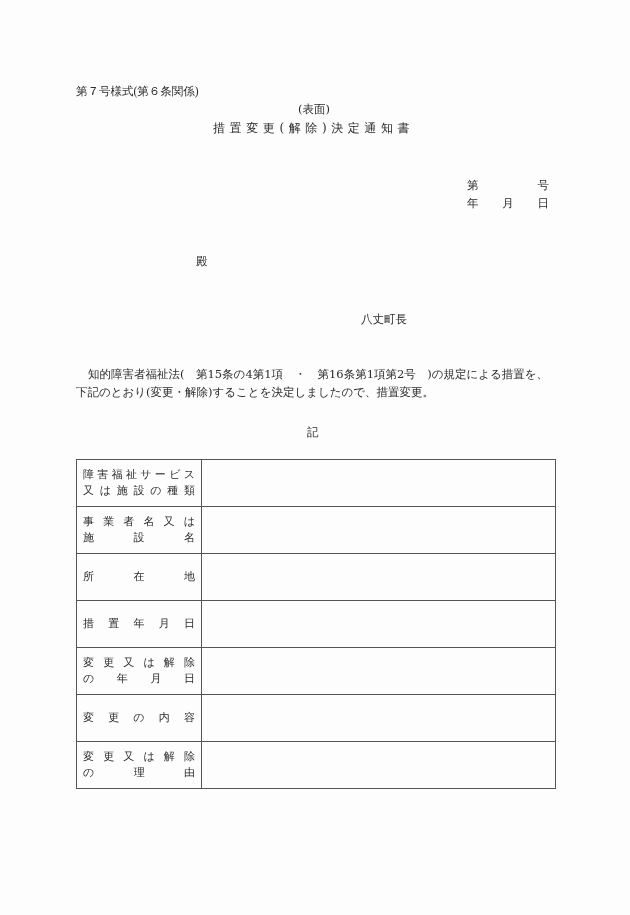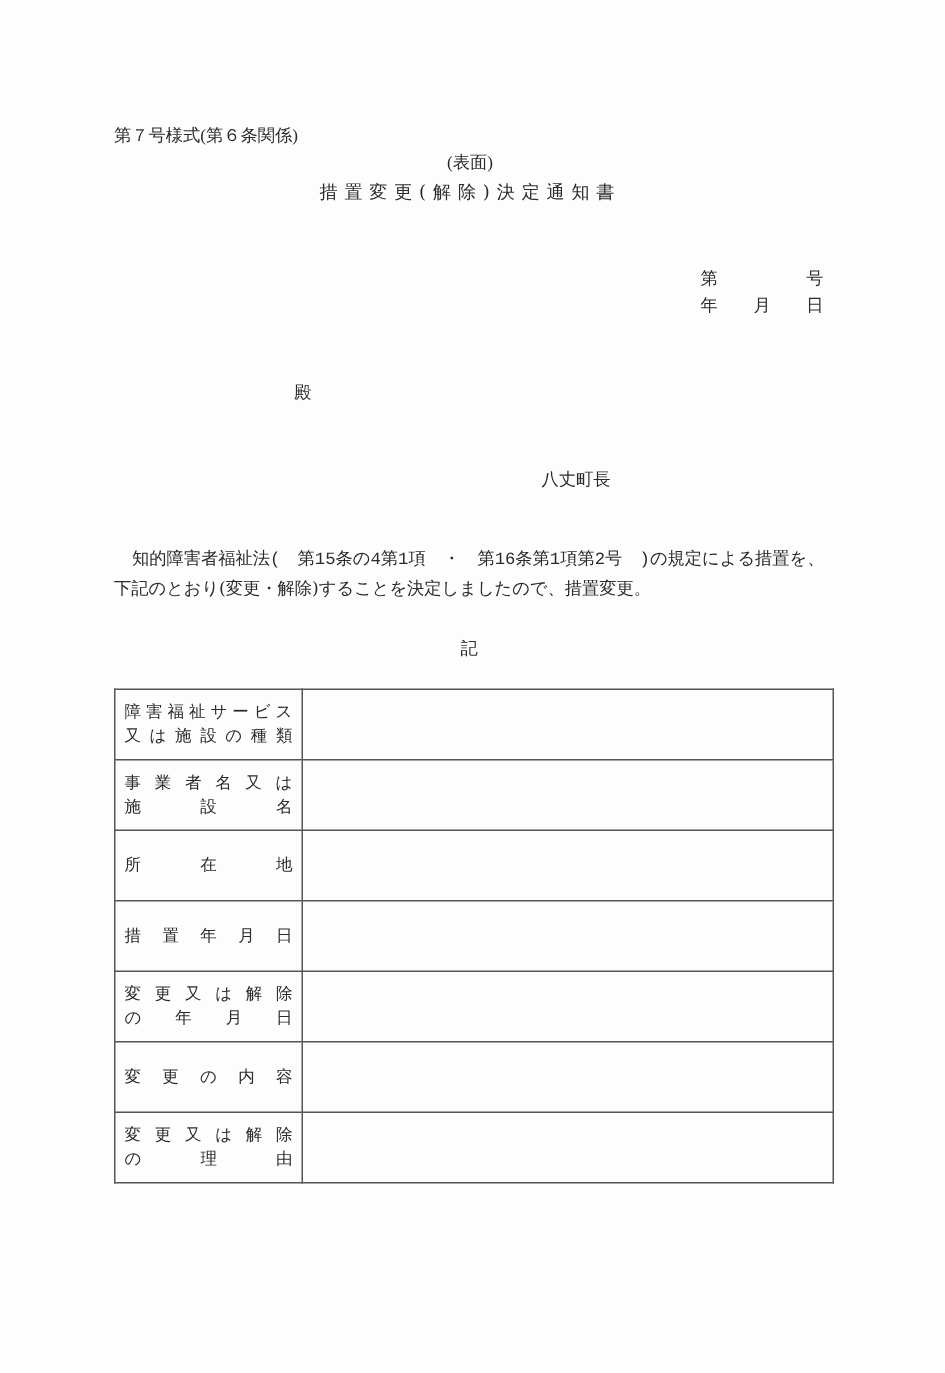--- a/index.html
+++ b/index.html
@@ -3,27 +3,27 @@
 <meta charset="utf-8">
 <style>
   html, body { margin: 0; padding: 0; }
   body {
     width: 630px; height: 915px; background: #fdfdfd; position: relative;
     font-family: "DejaVu Serif", "Liberation Serif", serif; color: #2a2a2a;
     overflow: hidden;
   }
   .abs { position: absolute; white-space: nowrap; font-size: 11.5px; line-height: 14px; }
   .form-number { left: 76px; top: 84px; font-family: Liberation Serif, serif; }
-  .side-label { left: 298px; top: 102px; font-family: Liberation Serif, serif; }
+  .side-label { left: 298px; top: 102px; }
   .title { left: 213px; top: 121px; letter-spacing: 4.6px; font-size: 12px; text-align: center; }
   .num-line { left: 467px; top: 178px; width: 82px; display: flex; justify-content: space-between; }
   .date-line { left: 467px; top: 196px; width: 82px; display: flex; justify-content: space-between; }
   .addressee { left: 196px; top: 254px; }
   .issuer { left: 361px; top: 312px; text-align: center; }
-  .body1 { left: 88px; top: 367px; font-family: Liberation Mono, monospace; }
+  .body1 { left: 88px; top: 367px; }
   .body2 { left: 76px; top: 385px; }
   .record { left: 307px; top: 425px; }
   table.info {
     position: absolute; left: 76px; top: 459px; width: 480px;
     border-collapse: collapse; table-layout: fixed;
   }
   table.info td { border: 1.3px solid #555; height: 46px; padding: 0; }
   table.info td.label { width: 112px; padding: 0 6px 0 6px; font-size: 11px; line-height: 16px; }
   .lbl-line { display: flex; justify-content: space-between; }
 </style>

